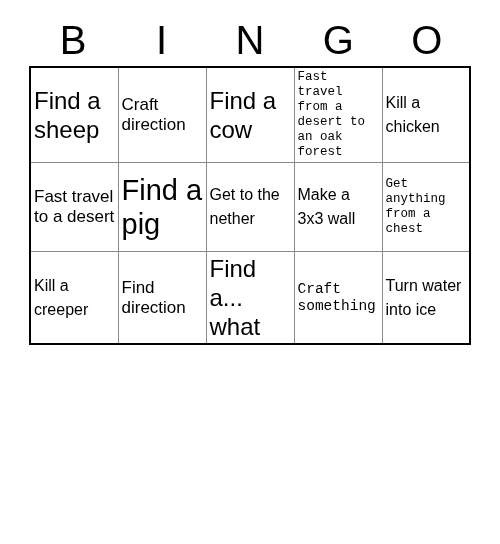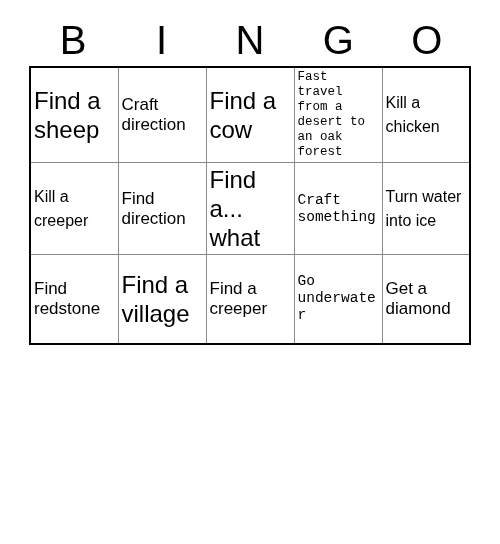--- a/index.html
+++ b/index.html
@@ -96,48 +96,48 @@
           </td>
         <td>
             <span class="cell-text fs-xs">Fast travel from a desert to an oak forest</span>
           </td>
         <td>
             <span class="cell-text fs-lg">Kill a chicken</span>
           </td>
       </tr>
       <tr>
         <td>
+            <span class="cell-text fs-md">Fast travel to a desert</span>
+          </td>
+        <td>
+            <span class="cell-text fs-xxl">Find a pig</span>
+          </td>
+        <td>
+            <span class="cell-text fs-lg">Get to the nether</span>
+          </td>
+        <td>
+            <span class="cell-text fs-lg">Make a 3x3 wall</span>
+          </td>
+        <td>
+            <span class="cell-text fs-xs">Get anything from a chest</span>
+          </td>
+      </tr>
+      <tr>
+        <td>
             <span class="cell-text fs-lg">Kill a creeper</span>
           </td>
         <td>
             <span class="cell-text fs-md">Find direction</span>
           </td>
         <td>
             <span class="cell-text fs-xl">Find a... what</span>
           </td>
         <td>
             <span class="cell-text fs-sm">Craft something</span>
           </td>
         <td>
             <span class="cell-text fs-lg">Turn water into ice</span>
           </td>
       </tr>
-      <tr>
-        <td>
-            <span class="cell-text fs-md">Find redstone</span>
-          </td>
-        <td>
-            <span class="cell-text fs-xl">Find a village</span>
-          </td>
-        <td>
-            <span class="cell-text fs-md">Find a creeper</span>
-          </td>
-        <td>
-            <span class="cell-text fs-sm">Go underwater</span>
-          </td>
-        <td>
-            <span class="cell-text fs-md">Get a diamond</span>
-          </td>
-      </tr>
     </tbody>
   </table>
 
 </div>
 
 </body></html>

